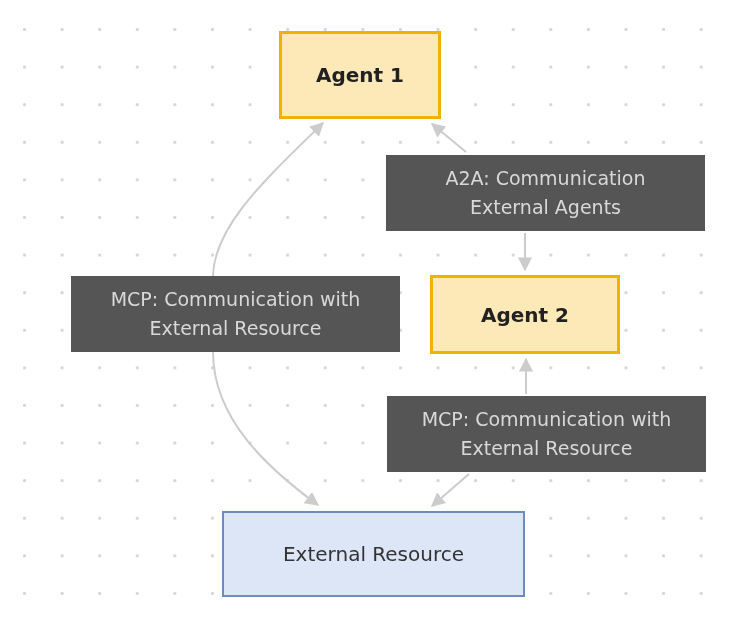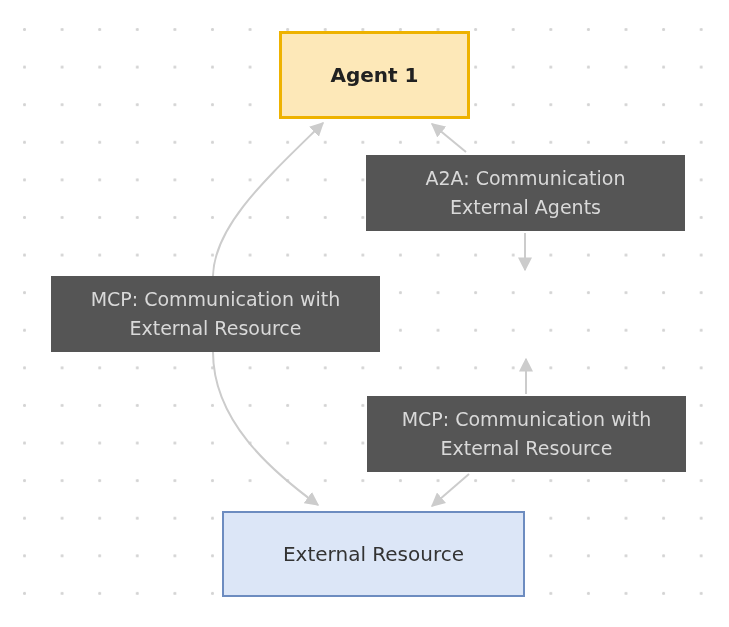--- a/index.html
+++ b/index.html
@@ -59,20 +59,21 @@
     color: #d9d9d9;
     font-size: 19px;
     line-height: 1.55;
     display: flex;
     flex-direction: column;
     align-items: center;
     justify-content: center;
     text-align: center;
     padding: 6px 14px;
     white-space: nowrap;
+    margin-left: 20px;
   }
   .edge-label span { display: block; }
 </style>
 </head>
 <body>
 
 <div id="canvas">
 
   <svg id="edges" viewBox="0 0 729 627" xmlns="http://www.w3.org/2000/svg">
     <defs>
@@ -90,24 +91,27 @@
       <path d="M 466,152 L 432,124" fill="none" stroke="#cccccc" stroke-width="2" marker-end="url(#ah)"></path>
       <path d="M 525,233 L 525,270" fill="none" stroke="#cccccc" stroke-width="2" marker-end="url(#ah)"></path>
     </g>
 
     <g>
       <path d="M 526,394 L 526,359" fill="none" stroke="#cccccc" stroke-width="2" marker-end="url(#ah)"></path>
       <path d="M 469,474 L 432,506" fill="none" stroke="#cccccc" stroke-width="2" marker-end="url(#ah)"></path>
     </g>
   </svg>
 
-  <div class="node node-agent" style="left:279px; top:31px; width:191px; height:88px;">
+  <div class="node node-agent" style="left:279px; top:31px; width:162px; height:88px;">
     <span>Agent 1</span>
   </div>
 
+  <div class="node node-agent" style="left:430px; top:275px; width:190px; height:79px;">
+    <span>Agent 2</span>
+  </div>
 
   <div class="node node-resource" style="left:222px; top:511px; width:303px; height:86px;">
     <span>External Resource</span>
   </div>
 
   <div class="edge-label" style="left:366px; top:155px; width:319px; height:76px;">
     <span>A2A: Communication</span>
     <span>External Agents</span>
   </div>
 

